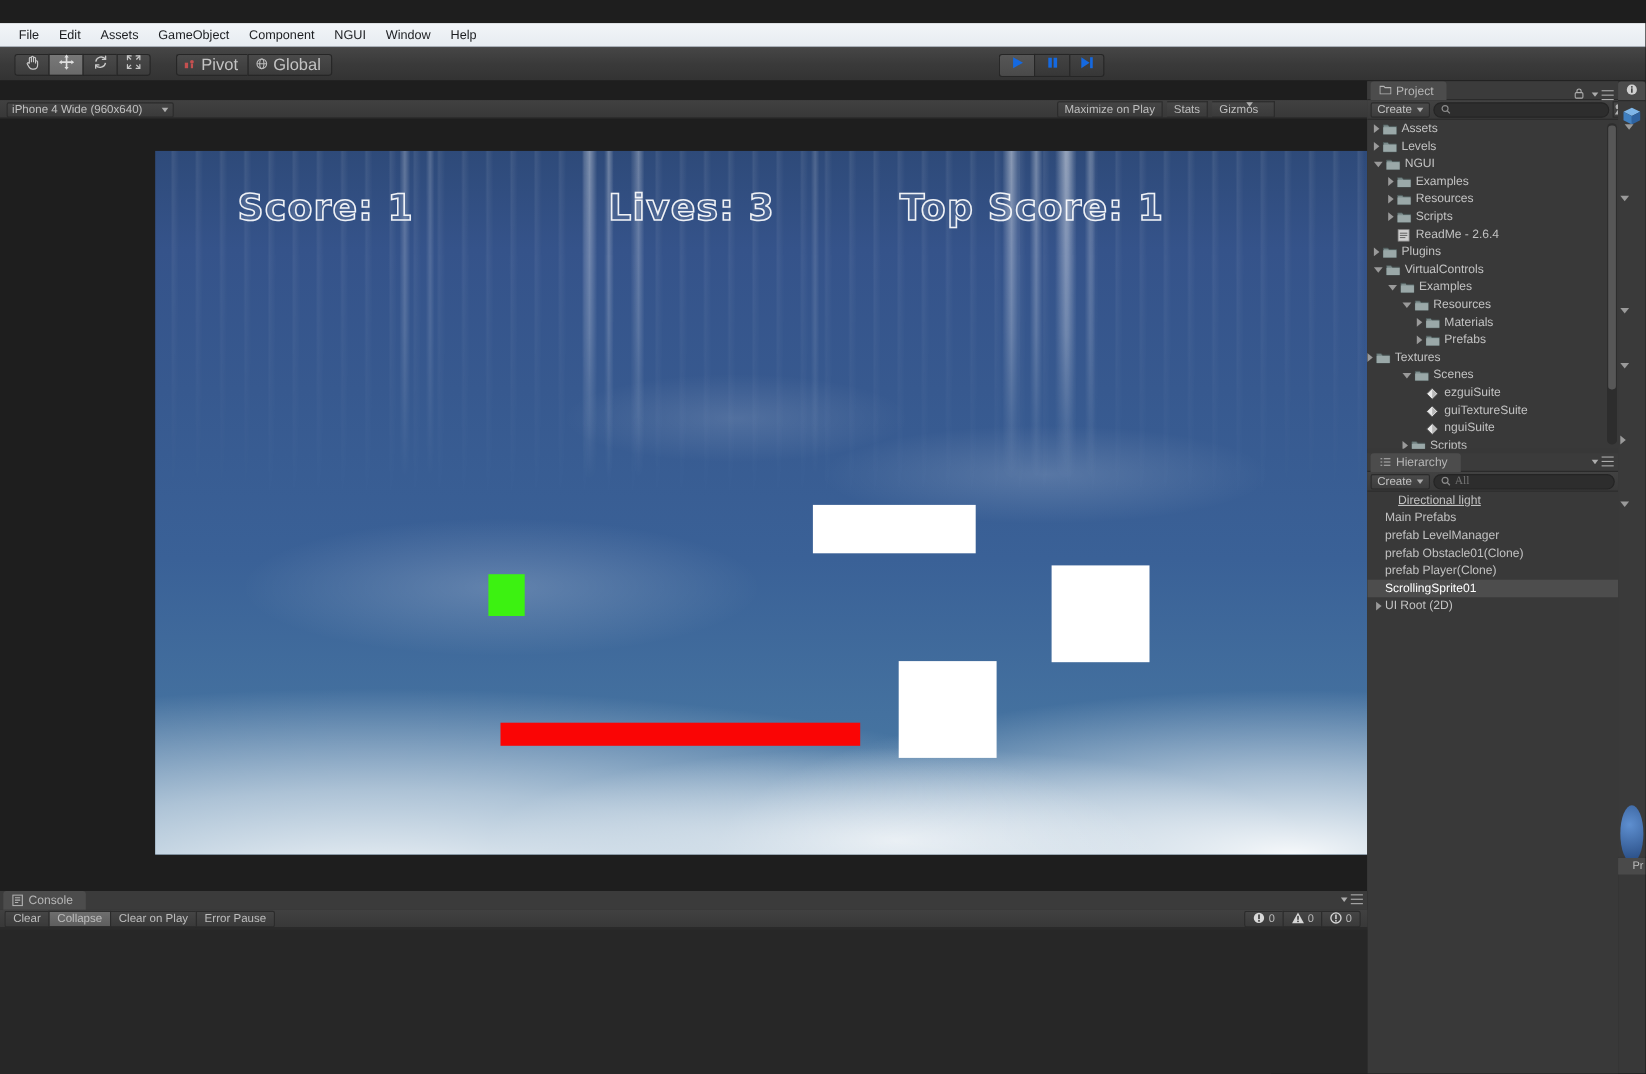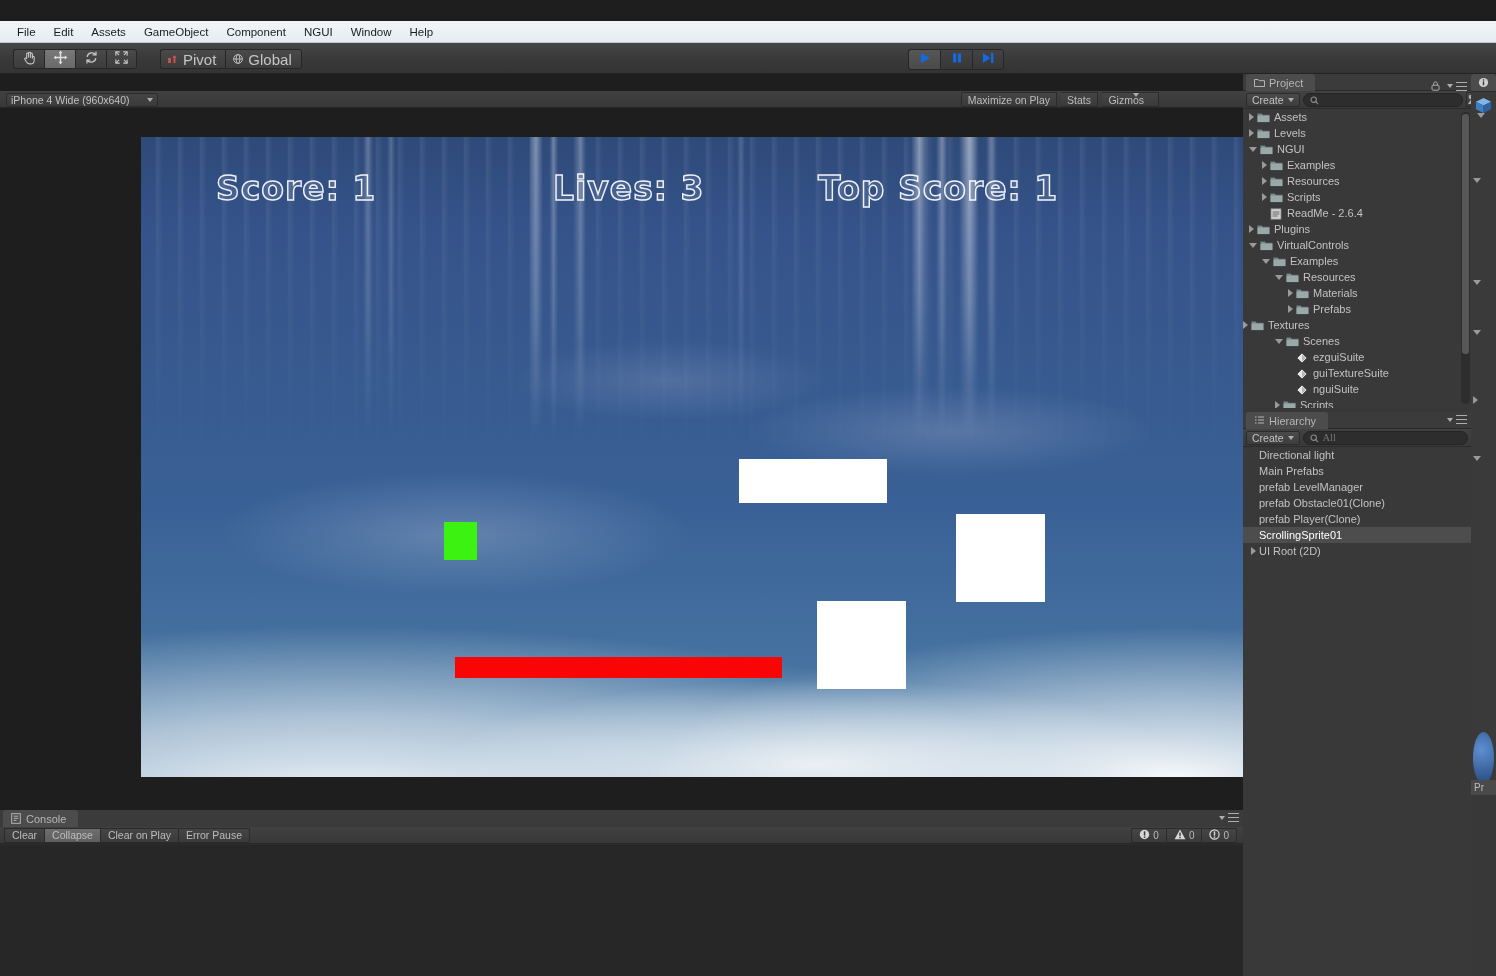--- a/index.html
+++ b/index.html
@@ -206,21 +206,21 @@
 
   
   #inspector { position: absolute; left: 1471px; top: 74px; width: 25px; height: 902px; background: #383838; }
   .insp-tab { position: absolute; left: 0; top: 0; width: 25px; height: 17px; background: #4c4c4c; border-radius: 3px 3px 0 0;
               display: flex; align-items: center; justify-content: center; }
   .insp-body { position: absolute; left: 0; top: 17px; width: 25px; height: 688px; background: #3a3a3a; border-top: 1px solid #2b2b2b; }
   .insp-sec { position: absolute; left: 2px; width: 21px; height: 16px; display: flex; align-items: center; }
   .insp-tri { width: 0; height: 0; border-left: 4px solid transparent; border-right: 4px solid transparent; border-top: 5px solid #9a9a9a; }
   .insp-tri.r { border-left: 5px solid #9a9a9a; border-right: none; border-top: 4px solid transparent; border-bottom: 4px solid transparent; }
   .prev-tab { position: absolute; left: 0; top: 706px; width: 25px; height: 15px; background: #4a4a4a;
-              color: #bdbdbd; font-size: 10px; display: flex; align-items: center; padding-left: 3px; overflow: hidden; }
+              color: #bdbdbd; font-size: 10px; display: flex; align-items: center; padding-left: 13px; overflow: hidden; }
 
   
   #console { position: absolute; left: 0; top: 810px; width: 1243px; height: 166px; background: #2c2c2c; }
   .con-tabbar { position: absolute; left: 0; top: 0; width: 1243px; height: 17px; background: #3b3b3b; }
   .con-toolbar {
     position: absolute; left: 0; top: 17px; width: 1243px; height: 17px;
     background: linear-gradient(to bottom, #414141, #383838);
     border-bottom: 1px solid #282828; display: flex; align-items: center; padding-left: 4px;
   }
   .cbtn {
@@ -634,21 +634,21 @@
           <span>
             <svg width="9" height="9" viewBox="0 0 10 10" fill="none" stroke="#8c8c8c" stroke-width="1.2">
               <circle cx="4.1" cy="4.1" r="3"></circle>
                 <path d="M6.3 6.3L9 9"></path>
             </svg>
           </span>
           <input type="text" placeholder="All" style="">
         </div>
       </div>
       <div class="treebody" id="hierarchy-tree" style="top:35px; height:529px;">
-          <div class="trow" style="padding-left: 8px;">
+          <div class="trow" style="padding-left: 20px; text-decoration: underline;">
             <span class="tri none"></span>
             <span>Directional light</span>
           </div>
           <div class="trow" style="padding-left: 8px;">
             <span class="tri none"></span>
             <span>Main Prefabs</span>
           </div>
           <div class="trow" style="padding-left: 8px;">
             <span class="tri none"></span>
             <span>prefab LevelManager</span>

